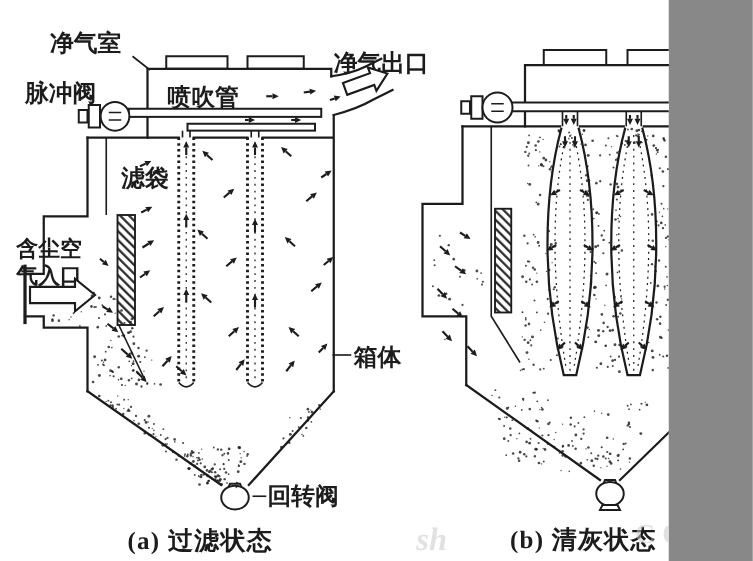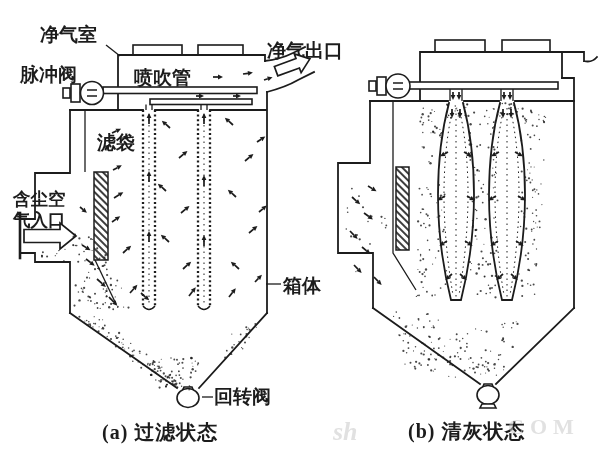--- a/index.html
+++ b/index.html
@@ -1,18 +1,18 @@
 <!DOCTYPE html>
 <html style="--ink: #1c1c1c; --paper: #ffffff; --wm: #c9c9c9;"><head>
 <meta charset="utf-8">
 <style>
   :root { --ink:#1c1c1c; --paper:#ffffff; --wm:#c9c9c9; }
   html,body { margin:0; padding:0; background:#888; }
   .stage {
-    width:602px; height:449px; background:var(--paper);
+    width:535px; height:449px; background:var(--paper);
     position:relative; overflow:hidden;
     font-family:"Liberation Serif", serif;
   }
   svg text { font-family:"Liberation Serif", serif; font-weight:700; fill:var(--ink); }
   .ln   { stroke:var(--ink); fill:none; stroke-width:1.8; stroke-linecap:square; }
   .thin { stroke:var(--ink); fill:none; stroke-width:1.3; }
   .fillw{ fill:var(--paper); stroke:var(--ink); stroke-width:1.6; }
   .bagedge { stroke:var(--ink); fill:none; stroke-width:2.3; stroke-dasharray:2 2.6; }
   .bagctr  { stroke:var(--ink); fill:none; stroke-width:1;   stroke-dasharray:1.5 4; }
   .bagdot  { stroke:var(--ink); fill:none; stroke-width:1;   stroke-dasharray:1.5 3.5; }

